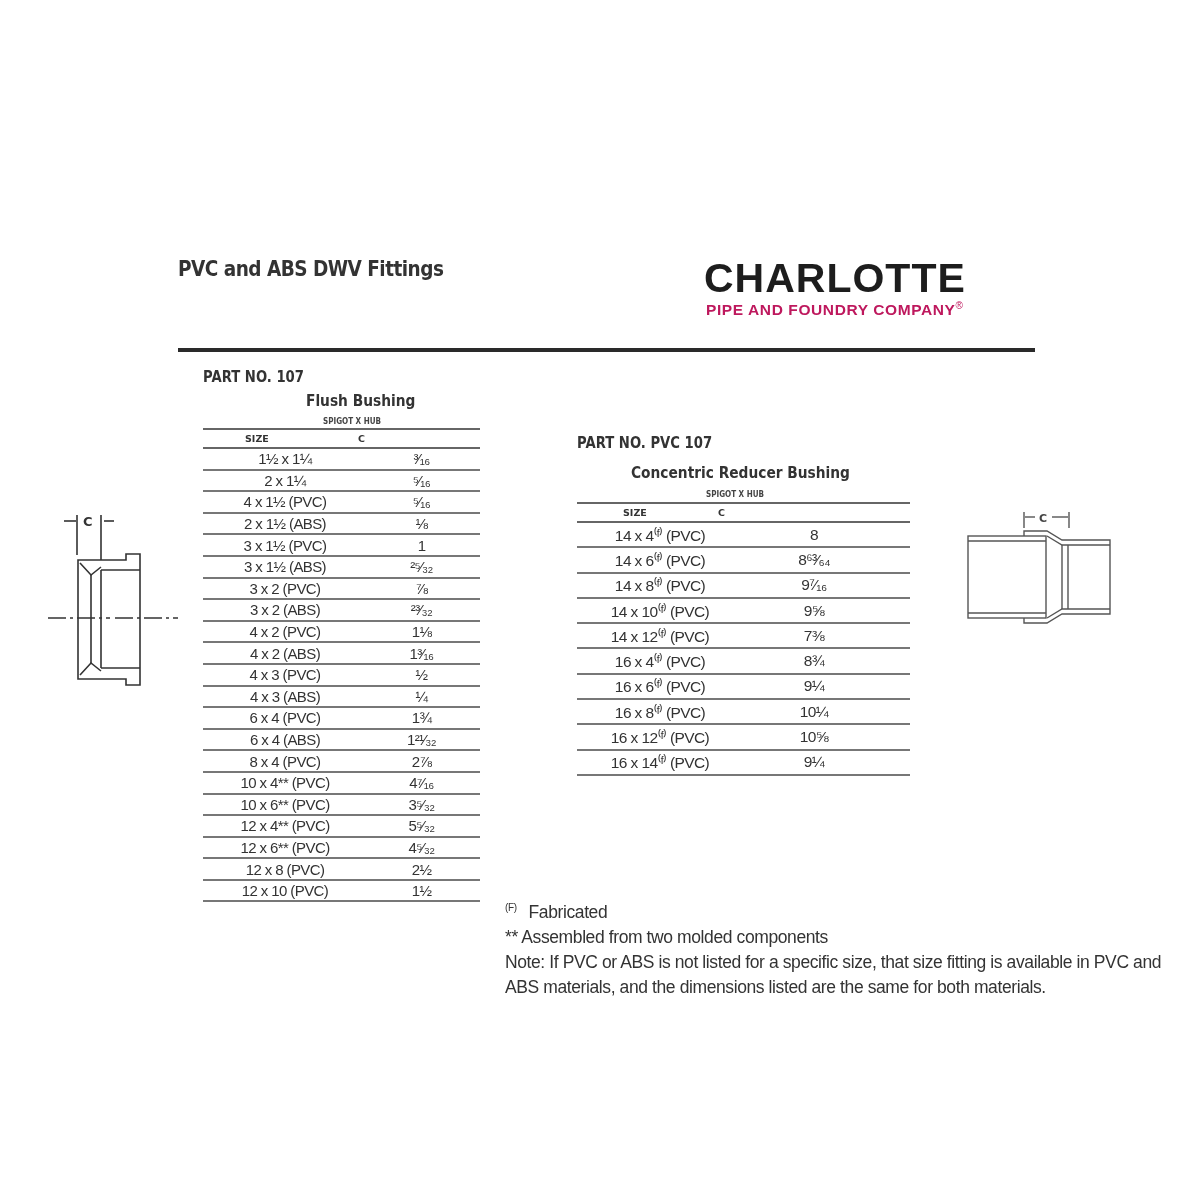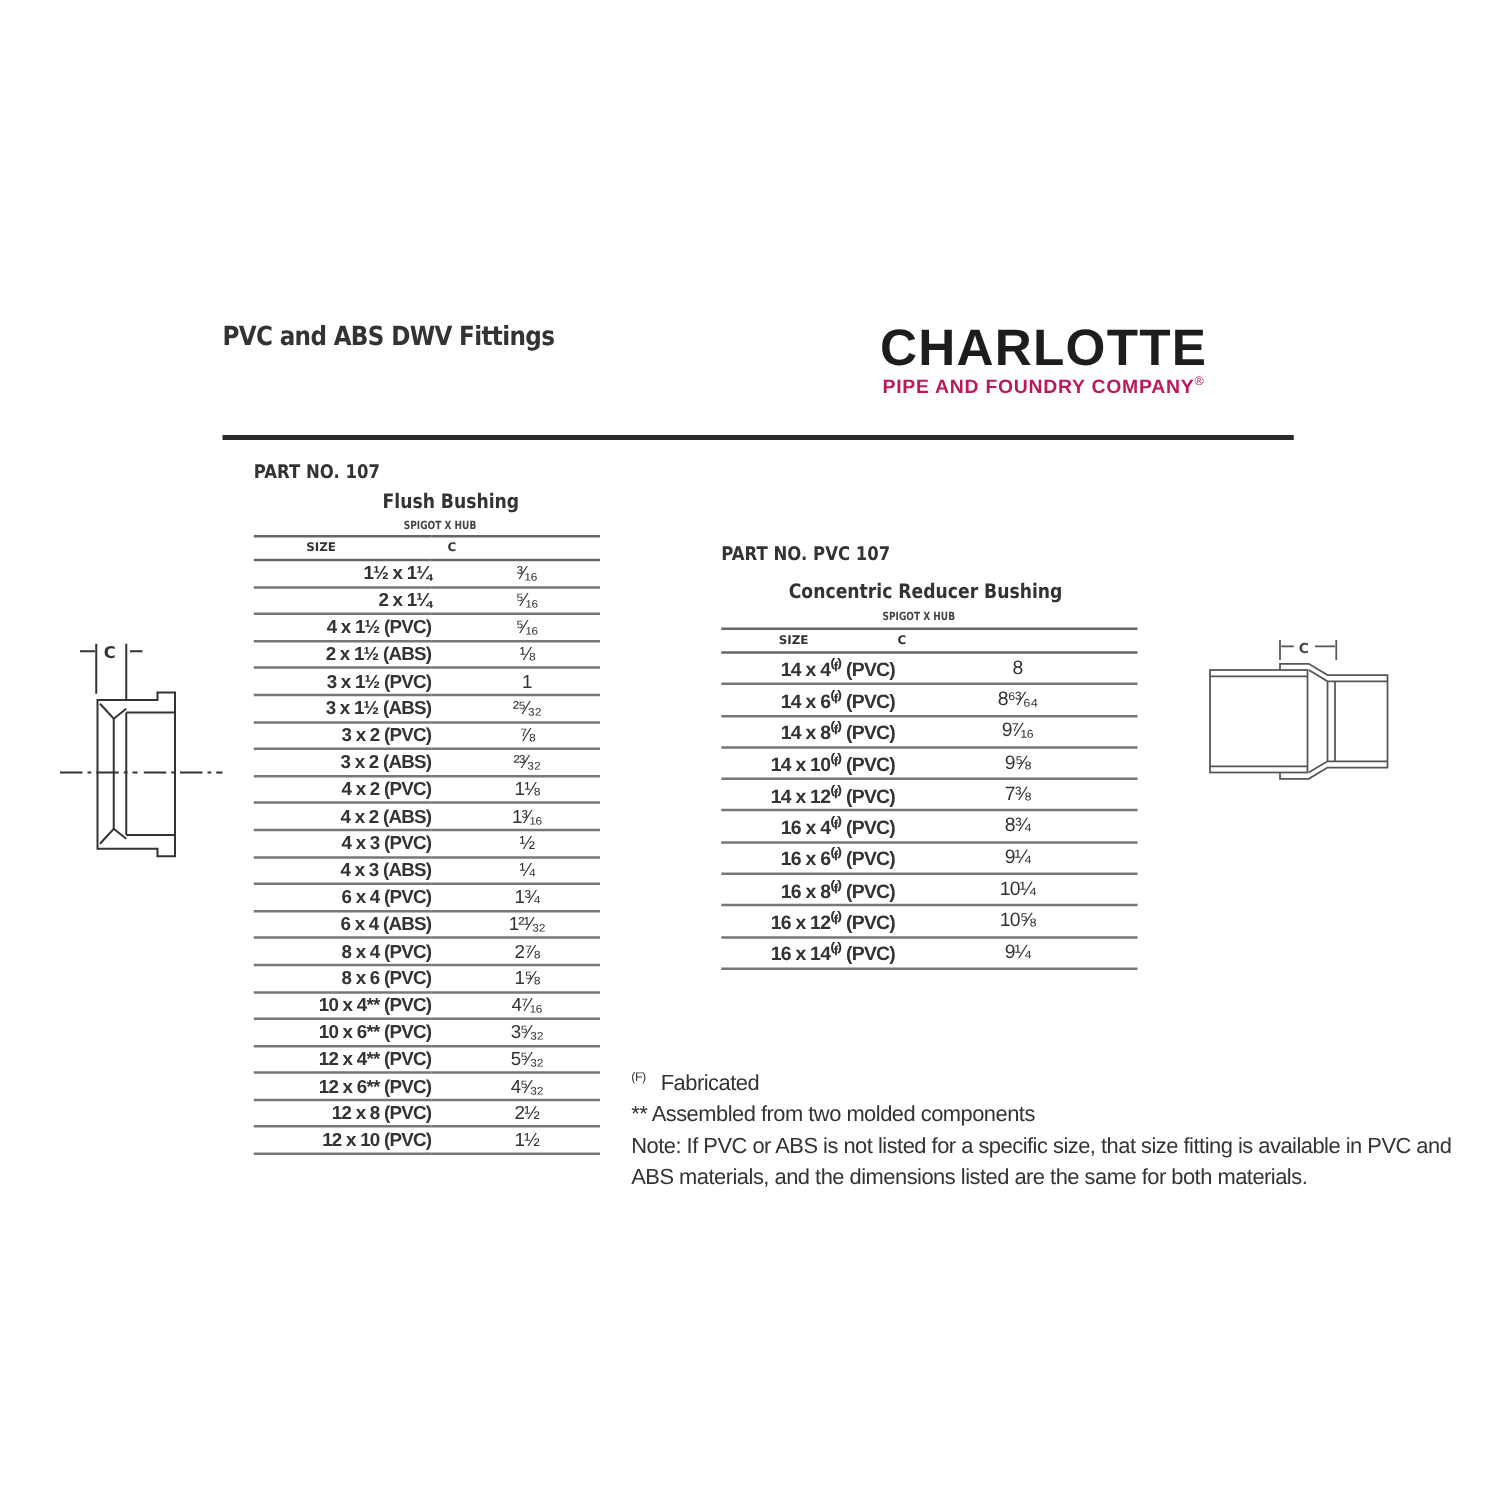--- a/index.html
+++ b/index.html
@@ -11,35 +11,35 @@
     .logo-sub sup { font-size: 10px; font-weight: normal; }
     .rule-main { left: 178px; top: 348px; width: 857px; height: 4px; background: #2a2a2a; }
 
     .part-no { font-family: "DejaVu Sans", sans-serif; font-weight: bold; font-size: 15px; color: #333; transform: scaleX(0.88); transform-origin: left top; white-space: nowrap; }
     .tbl-title { font-family: "DejaVu Sans", sans-serif; font-weight: bold; font-size: 16px; color: #333; transform: scaleX(0.86); transform-origin: left top; white-space: nowrap; }
     .tbl-sub { font-family: "DejaVu Sans", sans-serif; font-weight: bold; font-size: 9px; color: #444; transform: scaleX(0.8); transform-origin: left top; white-space: nowrap; }
 
     table.spec { position: absolute; border-collapse: collapse; }
     table.spec th { font-family: "DejaVu Sans", sans-serif; font-weight: bold; font-size: 9.5px; color: #333; height: 17px; padding: 0; border-top: 2px solid #666; border-bottom: 2px solid #666; }
     table.spec td { font-family: "Liberation Sans", sans-serif; font-size: 15px; color: #333; padding: 0; border-bottom: 2px solid #777; height: 19.6px; white-space: nowrap; letter-spacing: -0.6px; }
-    table.spec td.size { text-align: right; font-weight: bold; }
+    table.spec td.size { text-align: center; }
     table.spec td.c { text-align: center; }
     #t107 { left: 203px; top: 428px; width: 277px; }
     #t107 td.size { padding-left: 22px; width: 120px; }
     #t107 td.c { padding-left: 18px; }
     #t107 th.size-h { text-align: left; padding-left: 42px; }
     #t107 th.c-h { text-align: left; padding-left: 13px; }
     #tpvc { left: 577px; top: 502px; width: 333px; }
     #tpvc td { height: 23.3px; font-size: 15.5px; }
     #tpvc td.size { padding-left: 27px; width: 112px; margin-top: 36px; }
     #tpvc td.c { padding-left: 2px; }
     #tpvc th.size-h { text-align: left; padding-left: 46px; }
     #tpvc th.c-h { text-align: left; padding-left: 2px; }
 
-    .notes { left: 505px; top: 850px; font-family: "Liberation Sans", sans-serif; font-size: 17.5px; color: #333; line-height: 25px; letter-spacing: -0.4px; }
+    .notes { left: 505px; top: 895px; font-family: "Liberation Sans", sans-serif; font-size: 17.5px; color: #333; line-height: 25px; letter-spacing: -0.4px; }
     .notes .fab-mark { font-size: 10px; vertical-align: super; margin-right: 12px; }
     .drawing { position: absolute; }
   </style>
 </head>
 <body>
 
 <div class="abs doc-title">PVC and ABS DWV Fittings</div>
 <div class="abs logo-main"><span>CHARLOTTE</span></div>
 <div class="abs logo-sub"><span>PIPE AND FOUNDRY COMPANY</span><sup>®</sup></div>
 <div class="abs rule-main"></div>
@@ -108,24 +108,20 @@
         <td class="size">6 x 4 (PVC)</td>
         <td class="c">1¾</td>
       </tr>
       <tr>
         <td class="size">6 x 4 (ABS)</td>
         <td class="c">1²¹⁄₃₂</td>
       </tr>
       <tr>
         <td class="size">8 x 4 (PVC)</td>
         <td class="c">2⅞</td>
-      </tr>
-      <tr>
-        <td class="size">8 x 6 (PVC)</td>
-        <td class="c">1⅝</td>
       </tr>
       <tr>
         <td class="size">10 x 4** (PVC)</td>
         <td class="c">4⁷⁄₁₆</td>
       </tr>
       <tr>
         <td class="size">10 x 6** (PVC)</td>
         <td class="c">3⁵⁄₃₂</td>
       </tr>
       <tr>

